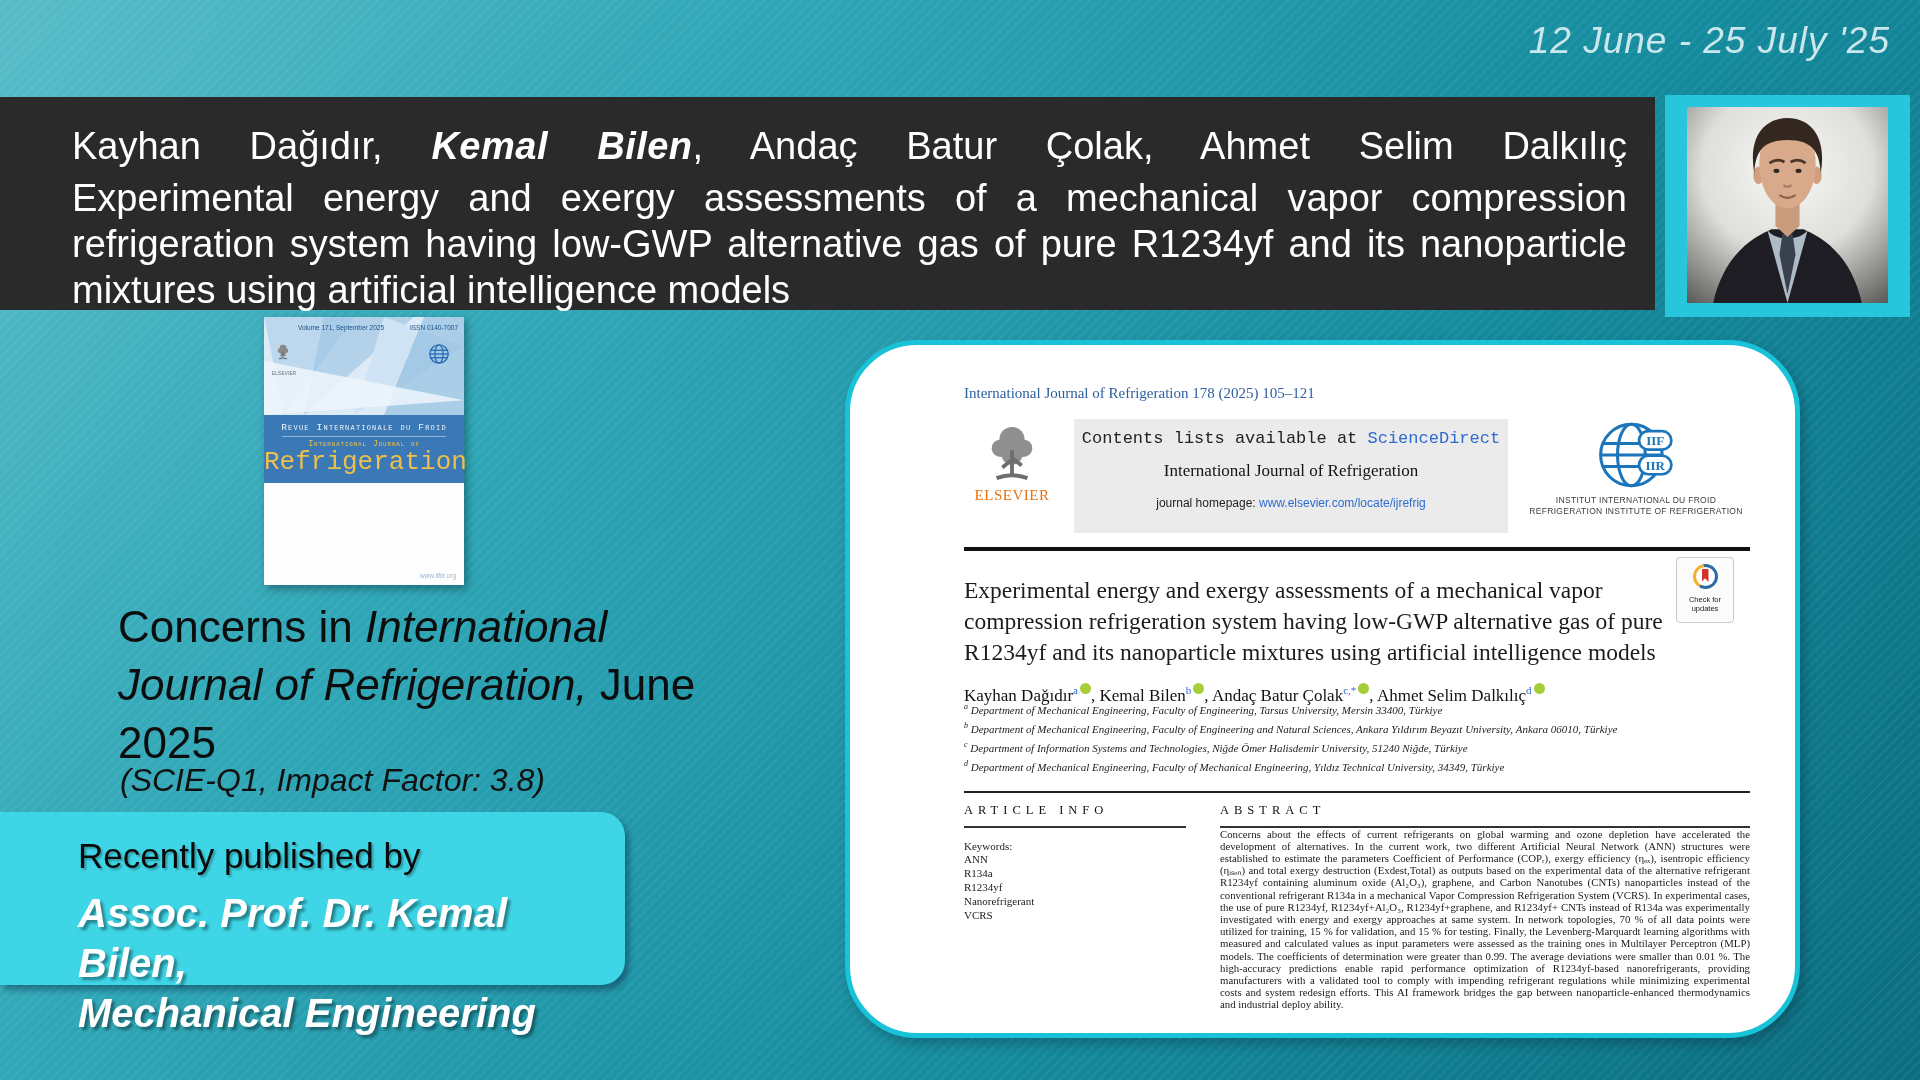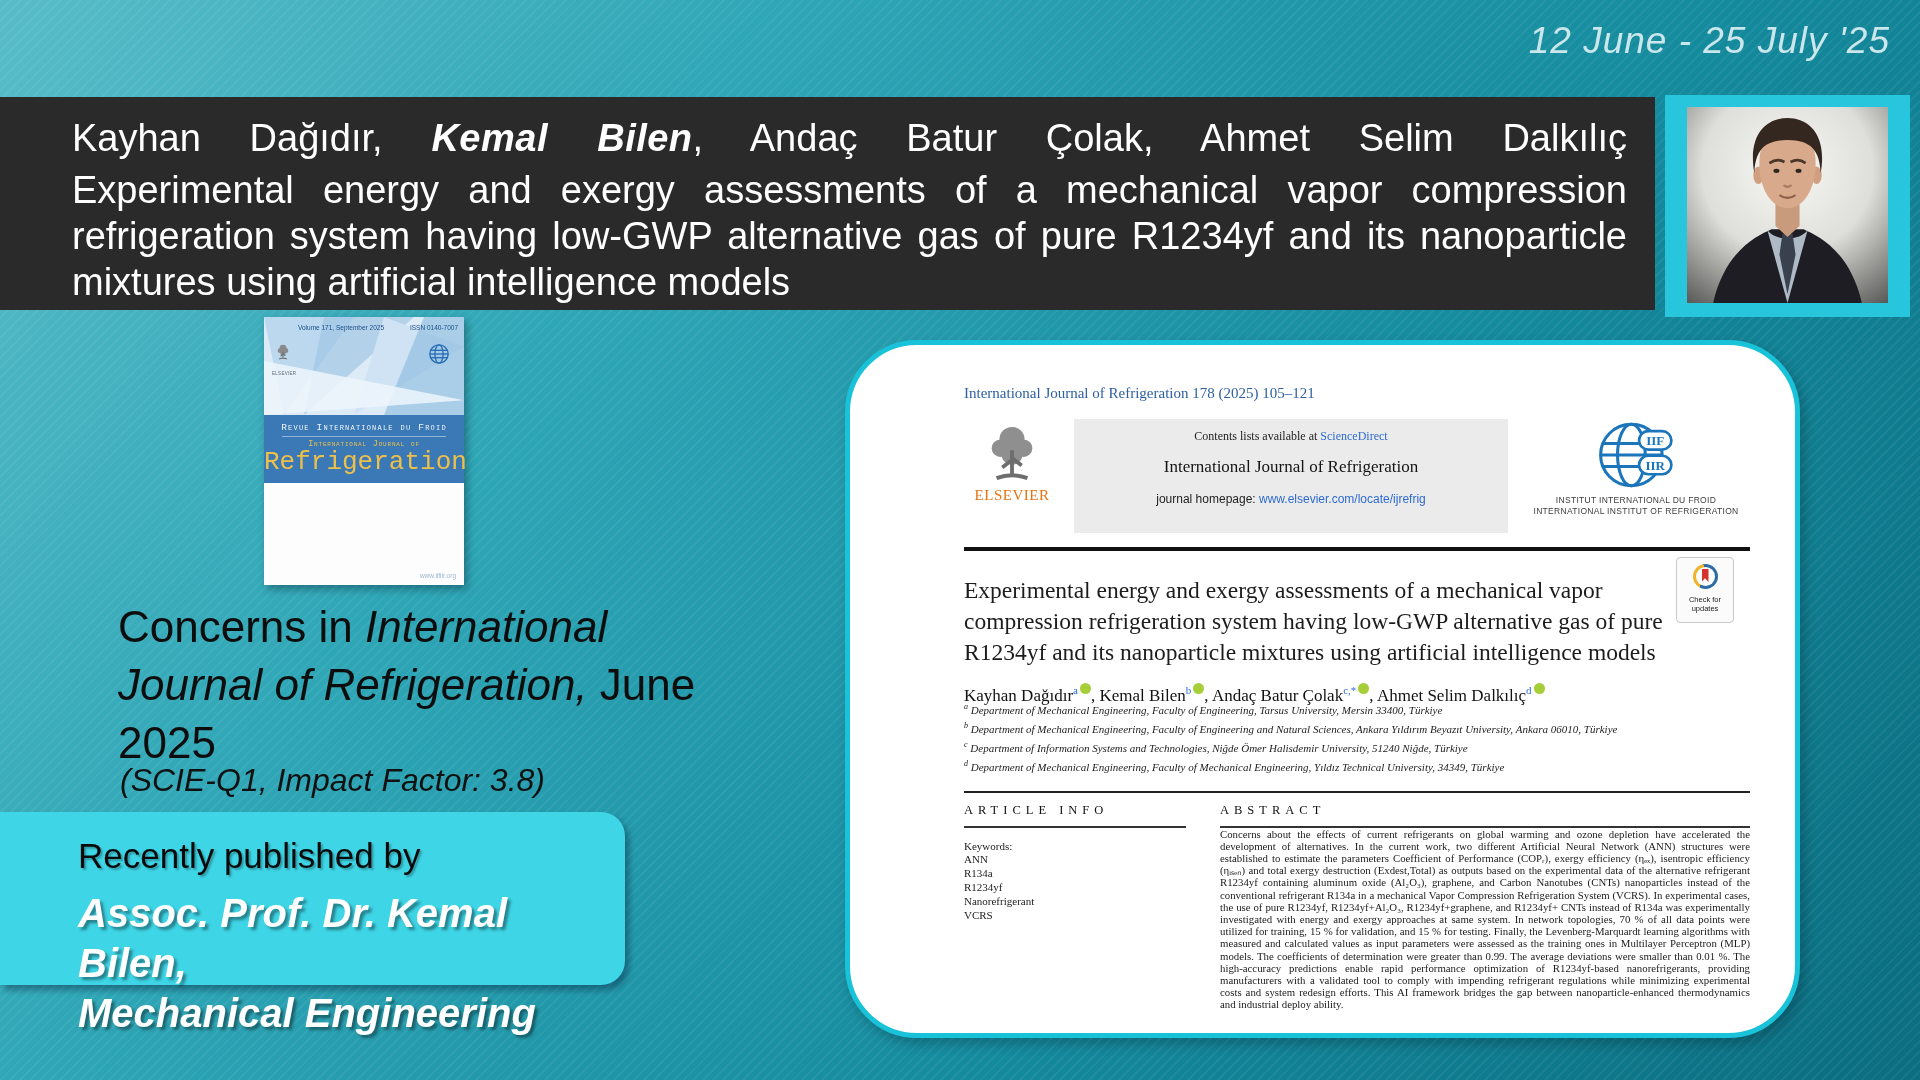--- a/index.html
+++ b/index.html
@@ -7,21 +7,21 @@
     position:relative;width:1920px;height:1080px;overflow:hidden;
     font-family:"Liberation Sans",sans-serif;
     background-image:
       repeating-linear-gradient(135deg, rgba(255,255,255,0.055) 0 2px, rgba(255,255,255,0) 2px 7px),
       linear-gradient(125deg,#58bcc8 0%,#2ea6b6 30%,#148a9d 65%,#0b6d80 100%);
   }
   
   .date{position:absolute;top:20px;right:30px;font-size:37px;font-style:italic;color:#cbe7ec;letter-spacing:1px;}
   
   .banner{position:absolute;left:0;top:97px;width:1655px;height:213px;background:#2a2a2a;
-          padding:18px 28px 0 72px;box-sizing:border-box;color:#fff;}
+          padding:26px 28px 0 72px;box-sizing:border-box;color:#fff;}
   .bauthors{font-size:38px;line-height:46px;text-align:justify;text-align-last:justify;white-space:nowrap;}
   .bauthors b i{letter-spacing:.5px;}
   .btitle{margin-top:6px;font-size:38px;line-height:46px;text-align:justify;}
   
   .photo-frame{position:absolute;left:1665px;top:95px;width:245px;height:222px;background:#28c6dc;
                padding:12px 22px 14px 22px;box-sizing:border-box;}
   .photo-frame svg{display:block;width:100%;height:100%;}
   
   .cover{position:absolute;left:264px;top:317px;width:200px;height:268px;background:#fff;
          box-shadow:3px 4px 8px rgba(0,10,20,.35);font-family:"Liberation Sans",sans-serif;}
@@ -53,21 +53,21 @@
   
   .panel{position:absolute;left:845px;top:340px;width:955px;height:698px;background:#fff;
          border:5px solid #18c2d8;border-radius:72px;box-sizing:border-box;overflow:hidden;
          font-family:"Liberation Serif",serif;color:#1a1a1a;box-shadow:4px 6px 12px rgba(0,10,20,.25);}
   .citation{position:absolute;top:40px;left:114px;width:786px;text-align:left;font-size:15px;color:#2d5fa0;}
   .phead{position:absolute;top:74px;left:114px;width:786px;height:114px;display:flex;gap:14px;}
   .els{width:96px;text-align:center;}
   .els svg{width:58px;height:62px;display:block;margin:4px auto 0 auto;}
   .els-label{font-size:15px;color:#e87211;letter-spacing:.5px;margin-top:2px;}
   .gbox{width:434px;background:#ebebeb;text-align:center;padding-top:10px;box-sizing:border-box;}
-  .contents{font-size:12px;color:#222;}
+  .contents{font-size:17px;color:#222;font-family:Liberation Mono, monospace;}
   .link{color:#2e6bd0;}
   .jname{font-size:17px;margin-top:13px;color:#141414;}
   .homepage{font-size:12.5px;margin-top:15px;color:#222;font-family:"Liberation Sans",sans-serif;font-size:12px;}
   .iif{flex:1;text-align:center;}
   .iif svg{width:80px;height:72px;display:block;margin:0 auto;}
   .iifcap{font-size:8.5px;line-height:11px;color:#3c3c3c;letter-spacing:.3px;margin-top:4px;
           font-family:"Liberation Sans",sans-serif;}
   .thickr{position:absolute;top:202px;left:114px;width:786px;height:4px;background:#111;}
   .ptitle{position:absolute;top:230px;left:114px;width:700px;font-size:23.5px;line-height:31px;color:#1c1c1c;}
   .badge{position:absolute;top:212px;left:826px;width:58px;height:66px;border:1px solid #c9c9c9;
@@ -216,21 +216,21 @@
               <ellipse cx="46" cy="45" rx="18" ry="40"></ellipse>
             <line x1="9" y1="30" x2="83" y2="30"></line>
               <line x1="6" y1="45" x2="86" y2="45"></line>
               <line x1="9" y1="60" x2="83" y2="60"></line>
           </g>
           <rect x="56" y="14" width="42" height="24" rx="12" fill="#fff" stroke="#1b75bb" stroke-width="3.5"></rect>
           <text x="77" y="32" font-size="17" font-weight="bold" fill="#1b75bb" text-anchor="middle">IIF</text>
           <rect x="56" y="46" width="42" height="24" rx="12" fill="#fff" stroke="#1b75bb" stroke-width="3.5"></rect>
           <text x="77" y="64" font-size="17" font-weight="bold" fill="#1b75bb" text-anchor="middle">IIR</text>
         </svg>
-        <div class="iifcap"><span>INSTITUT INTERNATIONAL DU FROID</span><br><span>INTERNATIONAL INSTITUT OF REFRIGERATION</span></div>
+        <div class="iifcap"><span>INSTITUT INTERNATIONAL DU FROID</span><br><span>REFRIGERATION INSTITUTE OF REFRIGERATION</span></div>
       </div>
     </div>
 
     <div class="thickr"></div>
 
     <div class="ptitle">Experimental energy and exergy assessments of a mechanical vapor compression refrigeration system having low-GWP alternative gas of pure R1234yf and its nanoparticle mixtures using artificial intelligence models</div>
 
     <div class="badge">
       <span class="cfu-icon"></span>
       <span class="badge-label">Check for updates</span>

